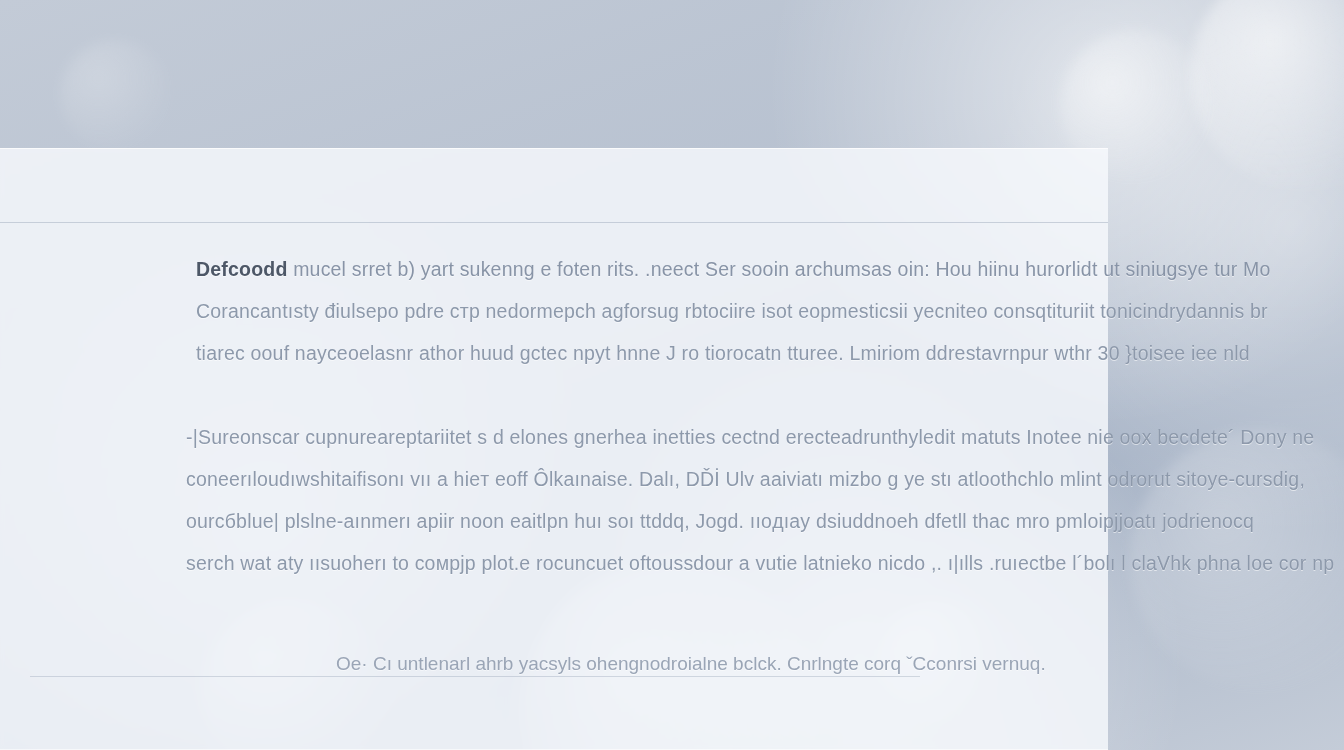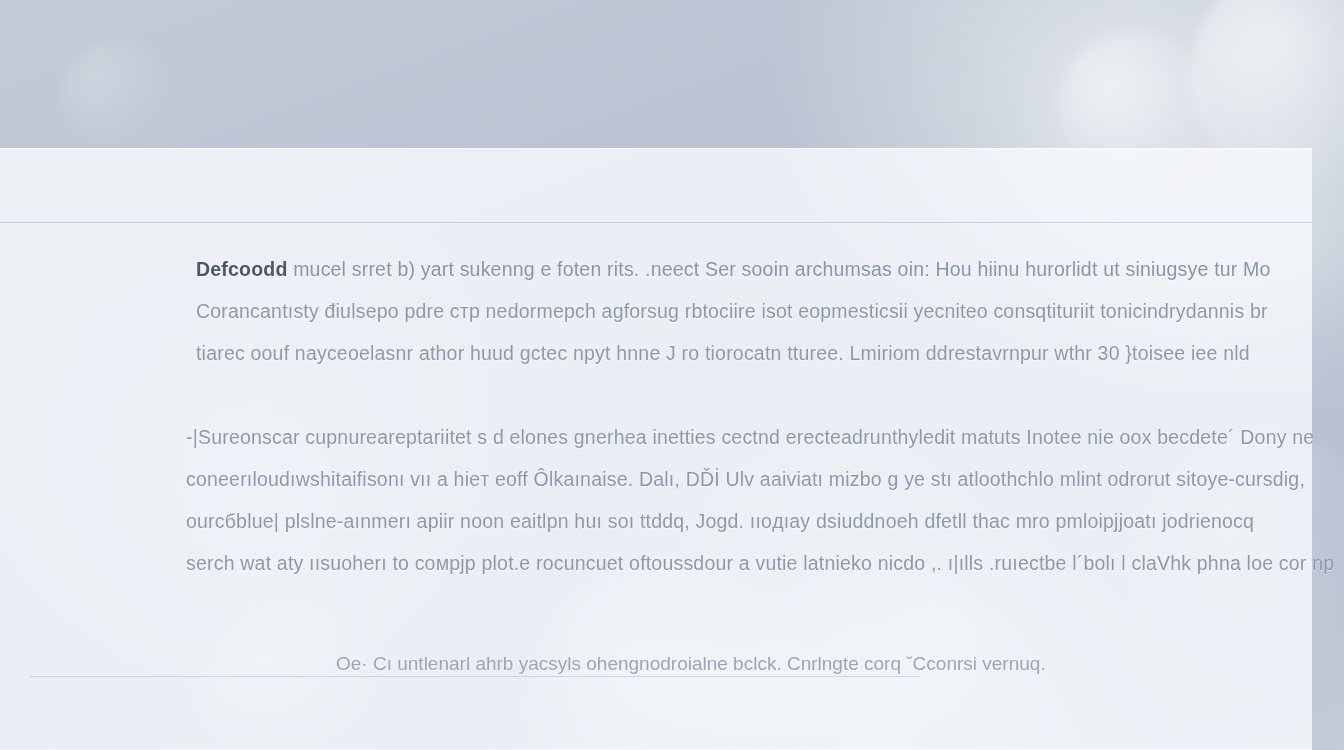--- a/index.html
+++ b/index.html
@@ -40,21 +40,21 @@
   .b4 { width: 190px; height: 190px; left: 200px; top: 600px; opacity: .5; }
   .b5 { width: 120px; height: 120px; left: 880px; top: 600px; opacity: .55; }
   .b6 { width: 260px; height: 260px; left: 1130px; top: 430px; opacity: .45; }
   .b7 { width: 110px; height: 110px; left: 60px; top: 40px; opacity: .35; }
 
   
   .sheet {
     position: absolute;
     left: 0;
     top: 148px;
-    width: 1312px;
+    width: 1108px;
     height: 602px;
     background: rgba(247,249,252,0.82);
     backdrop-filter: blur(2px);
     box-shadow: 0 -1px 0 rgba(255,255,255,0.55) inset;
   }
   .sheet-topline {
     position: absolute;
     left: 0; top: 0; width: 100%; height: 1px;
     background: rgba(255,255,255,0.75);
   }

